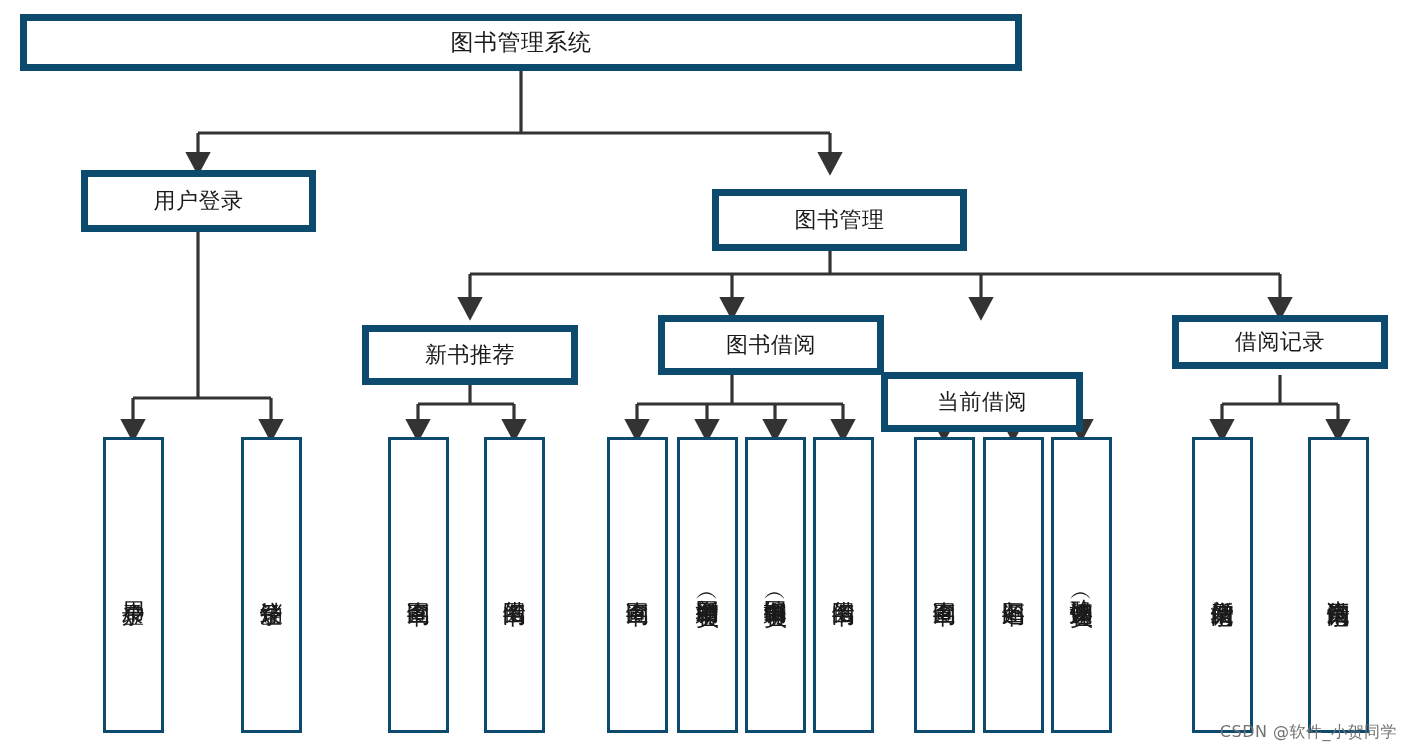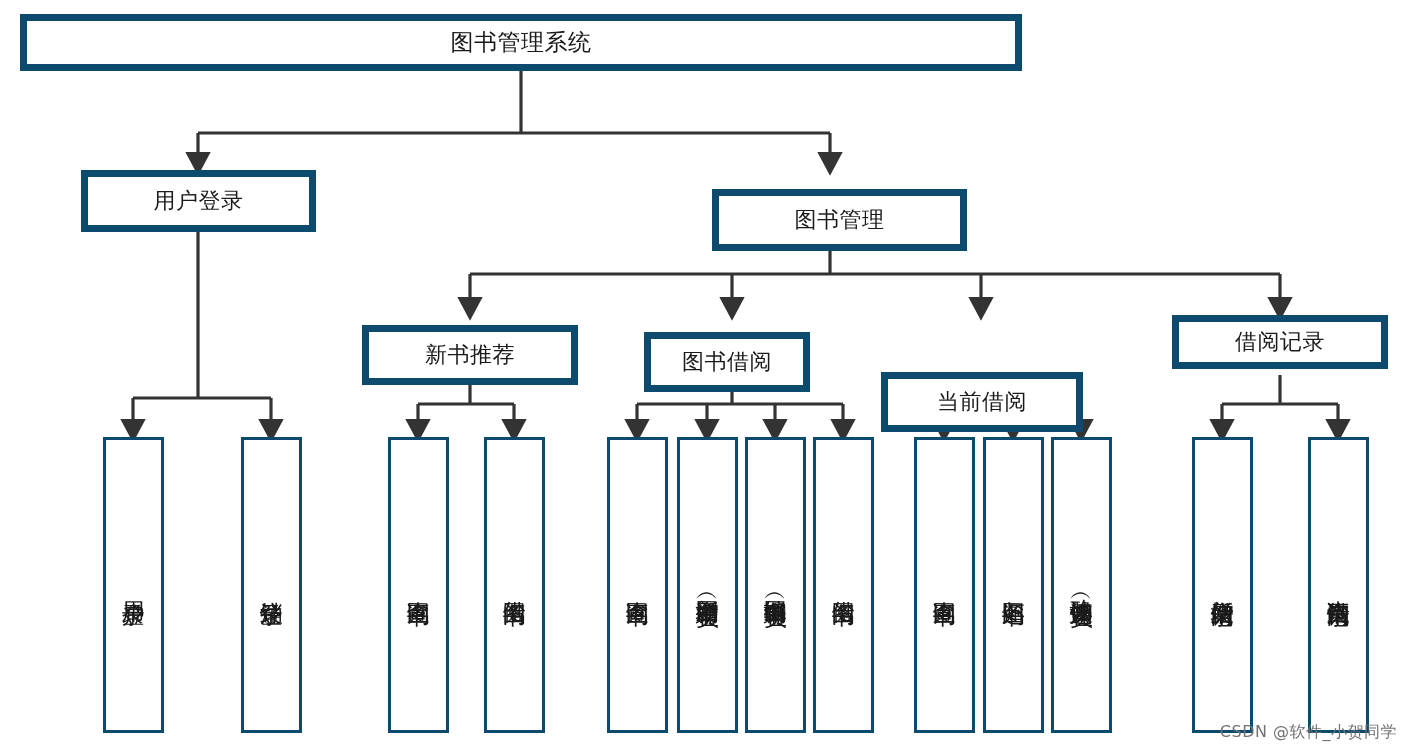--- a/index.html
+++ b/index.html
@@ -117,21 +117,21 @@
   <div class="node horiz" style="left:81px;top:170px;width:235px;height:62px;">
     <span class="lbl">用户登录</span>
   </div>
   <div class="node horiz" style="left:712px;top:168px;width:255px;height:62px;margin-top:21px;">
     <span class="lbl">图书管理</span>
   </div>
 
   <div class="node horiz" style="left:362px;top:315px;width:216px;height:60px;margin-top:10px;">
     <span class="lbl">新书推荐</span>
   </div>
-  <div class="node horiz" style="left:644px;top:315px;width:166px;height:60px;margin-top:17px;">
+  <div class="node horiz" style="left:658px;top:315px;width:226px;height:60px;">
     <span class="lbl">图书借阅</span>
   </div>
   <div class="node horiz" style="left:881px;top:332px;width:202px;height:60px;margin-top:40px;">
     <span class="lbl">当前借阅</span>
   </div>
   <div class="node horiz" style="left:1172px;top:315px;width:216px;height:54px;">
     <span class="lbl">借阅记录</span>
   </div>
 
   <div class="node leaf" style="left:103px;top:437px;width:61px;height:296px;">

